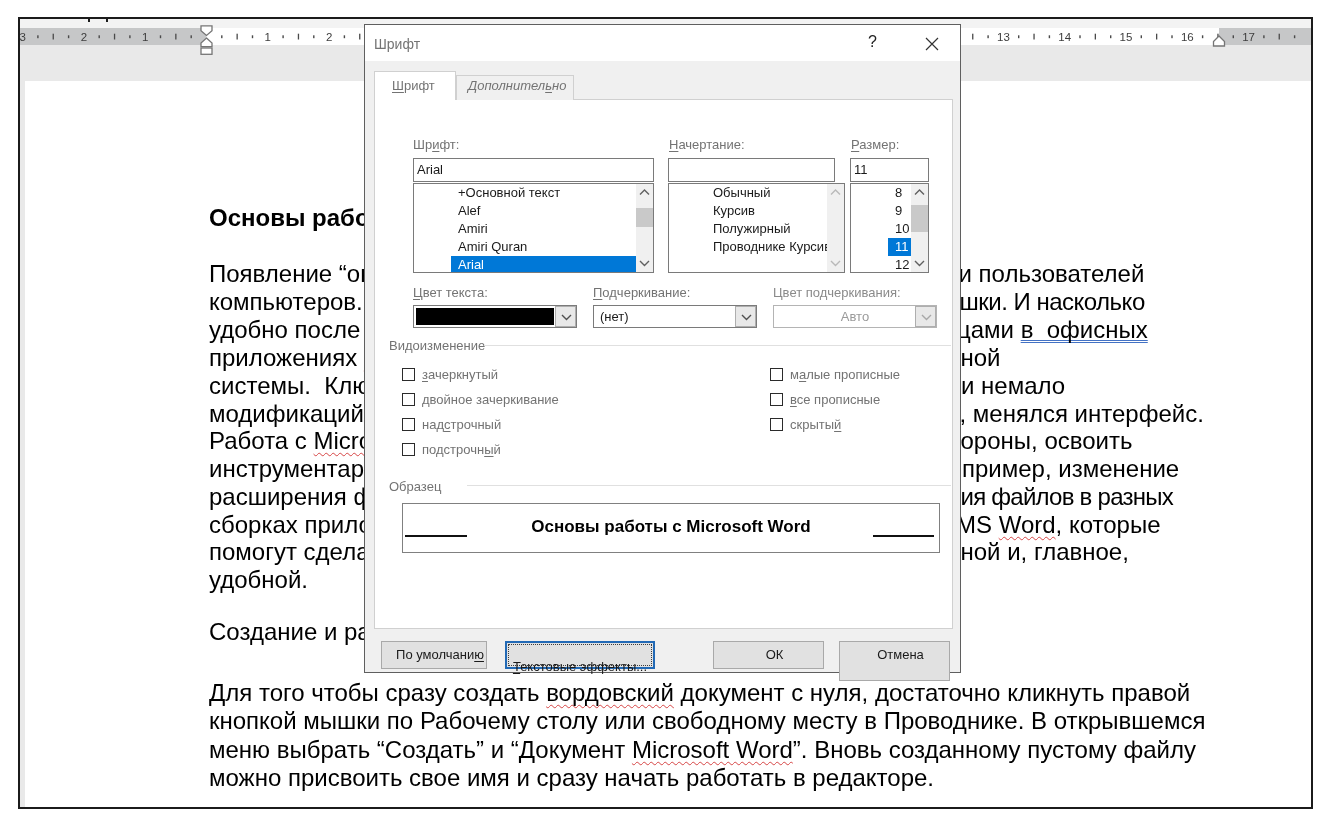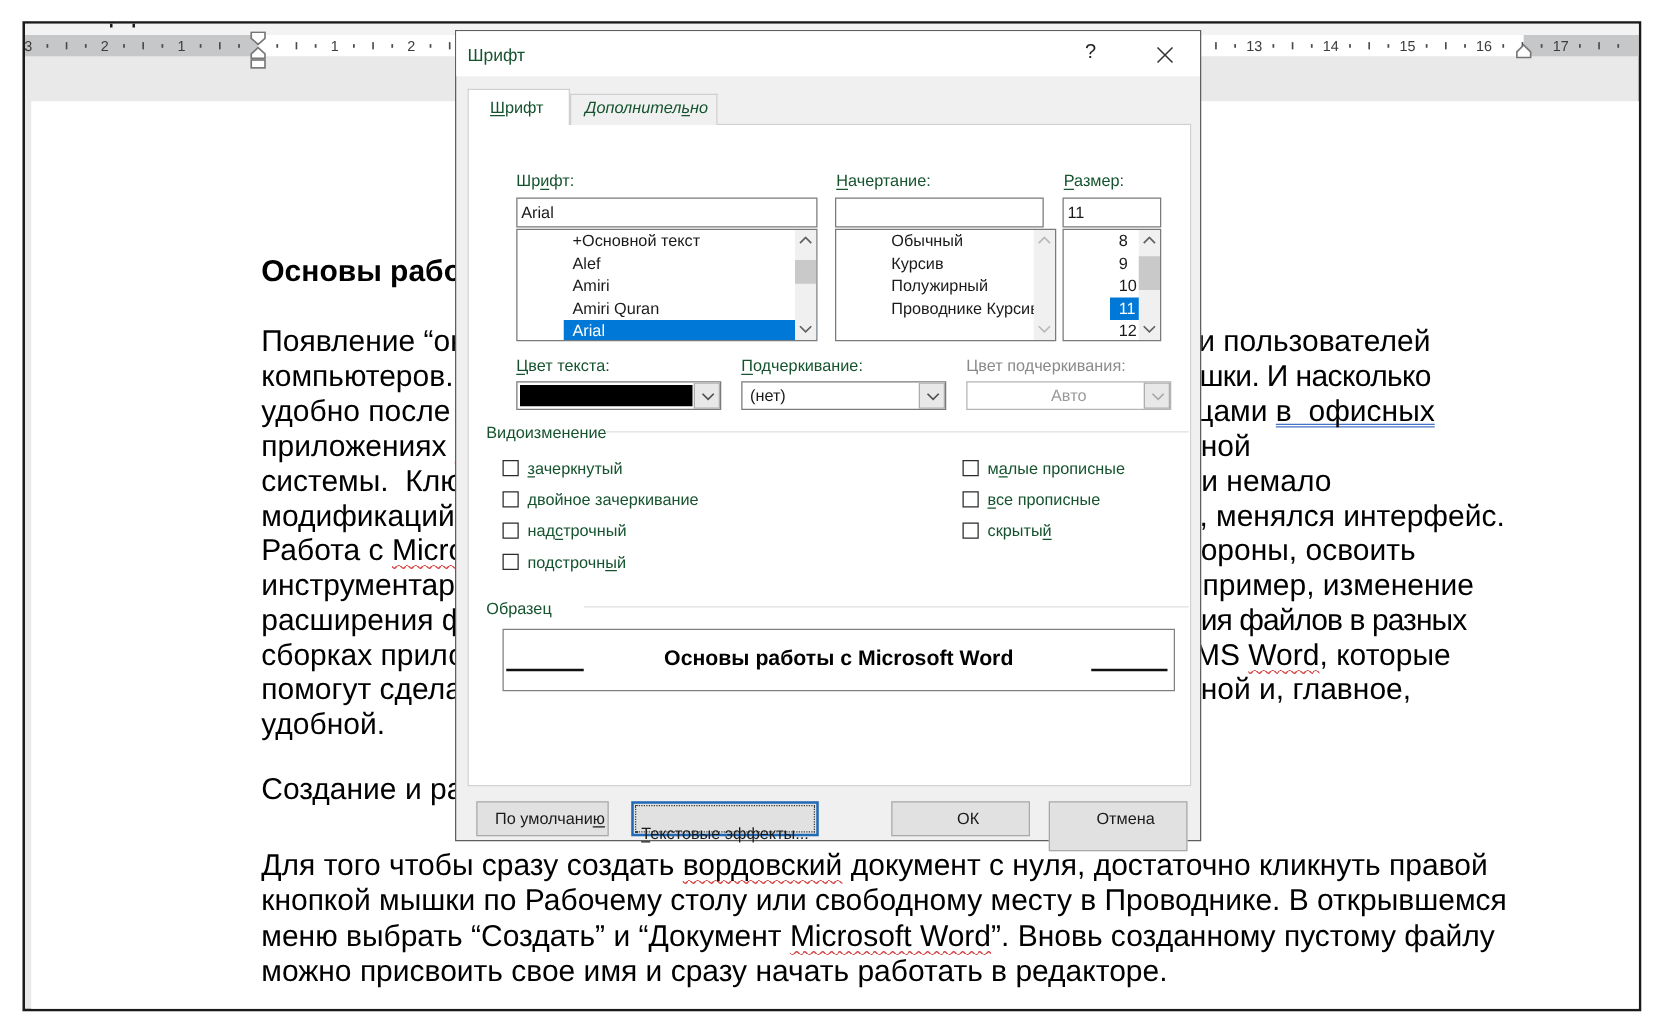--- a/index.html
+++ b/index.html
@@ -1,21 +1,21 @@
 <!DOCTYPE html>
 <html><head><meta charset="utf-8">
 <style>
 * { margin:0; padding:0; box-sizing:border-box; }
 body { width:1330px; height:827px; position:relative; background:#fff; overflow:hidden;
   font-family:"Liberation Sans", sans-serif; }
 .abs { position:absolute; }
 .doc { position:absolute; font-size:24px; line-height:28px; white-space:pre; color:#000; z-index:1; }
 .sq { text-decoration:underline; text-decoration-style:wavy; text-decoration-color:#d64545; text-decoration-thickness:1px; text-underline-offset:3px; text-decoration-skip-ink:none; }
 .gr { text-decoration:underline; text-decoration-style:double; text-decoration-color:#4472c4; text-decoration-thickness:1px; text-underline-offset:2px; text-decoration-skip-ink:none; }
-.dlg-lbl { position:absolute; font-size:13px; line-height:15px; color:#14532d; white-space:pre; }
+.dlg-lbl { position:absolute; font-size:13px; line-height:15px; color:#737373; white-space:pre; }
 .inp { position:absolute; background:#fff; border:1px solid #7a7a7a; font-size:13px; color:#1a1a1a; }
 .lst { position:absolute; background:#fff; border:1px solid #7a7a7a; font-size:13px; color:#1a1a1a; overflow:hidden;padding-left:37px; }
 .li { height:18px; line-height:18px; padding-left:7px; white-space:pre; }
 .sel { background:#0078d7; color:#fff; }
 .sbar { position:absolute; top:0; right:0; bottom:0; width:17px; background:#f0f0f0; }
 .btn { position:absolute; background:#e1e1e1; border:1px solid #a9a9a9; font-size:13px; color:#1a1a1a; text-align:center;padding-left:12px; }
 .cb { position:absolute; width:13px; height:13px; background:#fff; border:1px solid #2b2b2b; }
 u { text-decoration:underline; text-underline-offset:2px; text-decoration-thickness:1px; }
 </style></head>
 <body>

